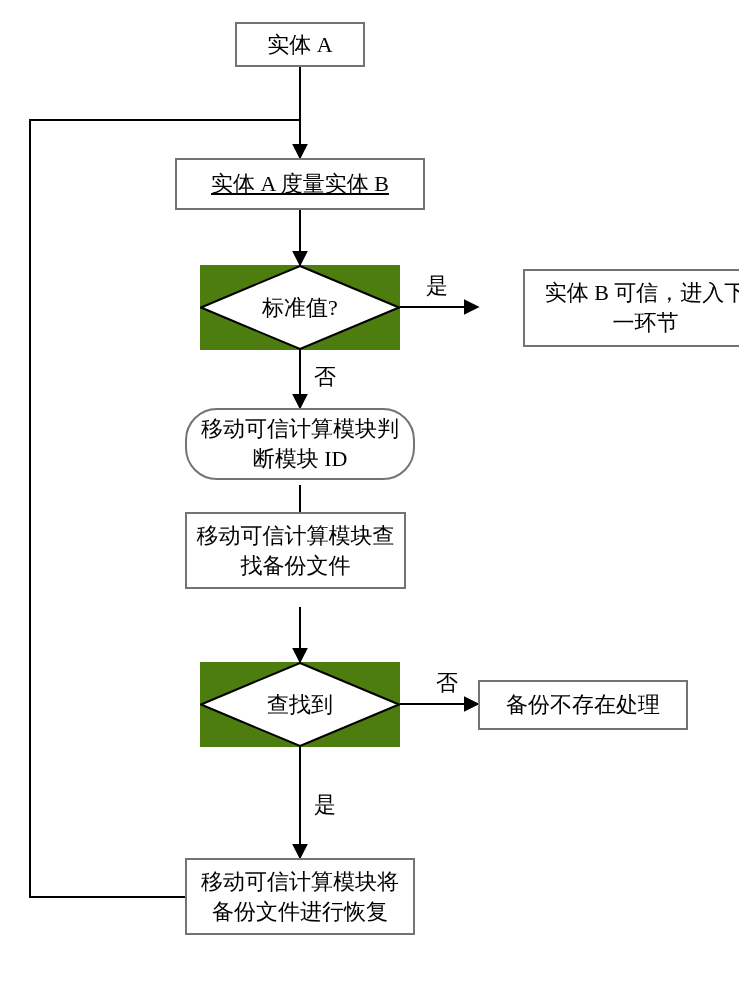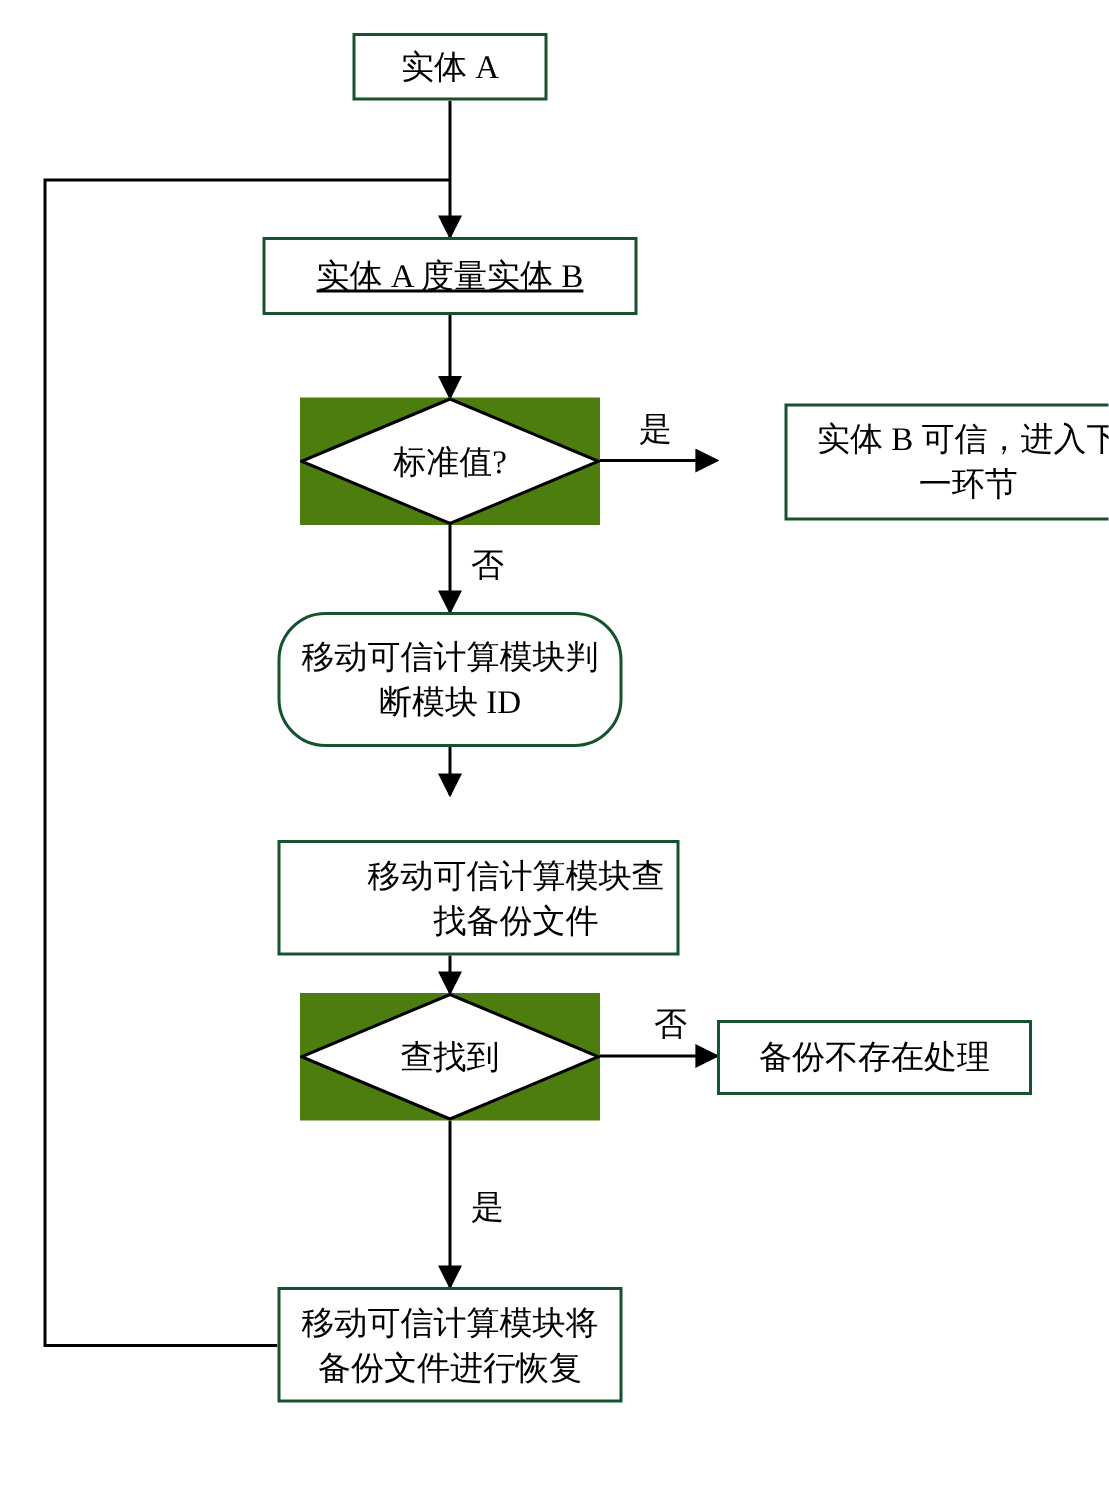--- a/index.html
+++ b/index.html
@@ -7,21 +7,21 @@
     margin: 0;
     padding: 0;
     font-family: "SimSun", "Songti SC", serif;
     background: #fff;
     width: 739px;
     height: 1000px;
     position: relative;
   }
   .box {
     position: absolute;
-    border: 2px solid #14532d;
+    border: 2px solid #737373;
     display: flex;
     align-items: center;
     justify-content: center;
     text-align: center;
     font-size: 22px;
     line-height: 1.35;
     padding: 4px 8px;
     background: #fff;
   }
   .diamond {
@@ -94,26 +94,26 @@
   <div class="diamond-label">
     <span>标准值?</span>
   </div>
 </div>
 
 <div class="box" style="left:478px; top:269px; width:245px; height:78px; white-space:pre-line;margin-left:45px;">
   <span>实体 B 可信，进入下
 一环节</span>
 </div>
 
-<div class="box" style="left:185px; top:408px; width:230px; height:90px; white-space:pre-line;border-radius:32px;">
+<div class="box" style="left:185px; top:408px; width:230px; height:72px; white-space:pre-line;border-radius:32px;">
   <span>移动可信计算模块判
 断模块 ID</span>
 </div>
 
-<div class="box" style="left:185px; top:560px; width:268px; height:77px; white-space:pre-line;justify-content:flex-end;">
+<div class="box" style="left:185px; top:512px; width:221px; height:77px; white-space:pre-line;">
   <span>移动可信计算模块查
 找备份文件</span>
 </div>
 
 <div class="diamond" style="left:200px; top:662px; width:200px; height:85px;">
   <svg width="200" height="85" viewBox="0 0 200 85">
     <polygon points="100,1 199,42.5 100,84 1,42.5" fill="#fff" stroke="#000" stroke-width="2"></polygon>
   </svg>
   <div class="diamond-label">
     <span>查找到</span>

